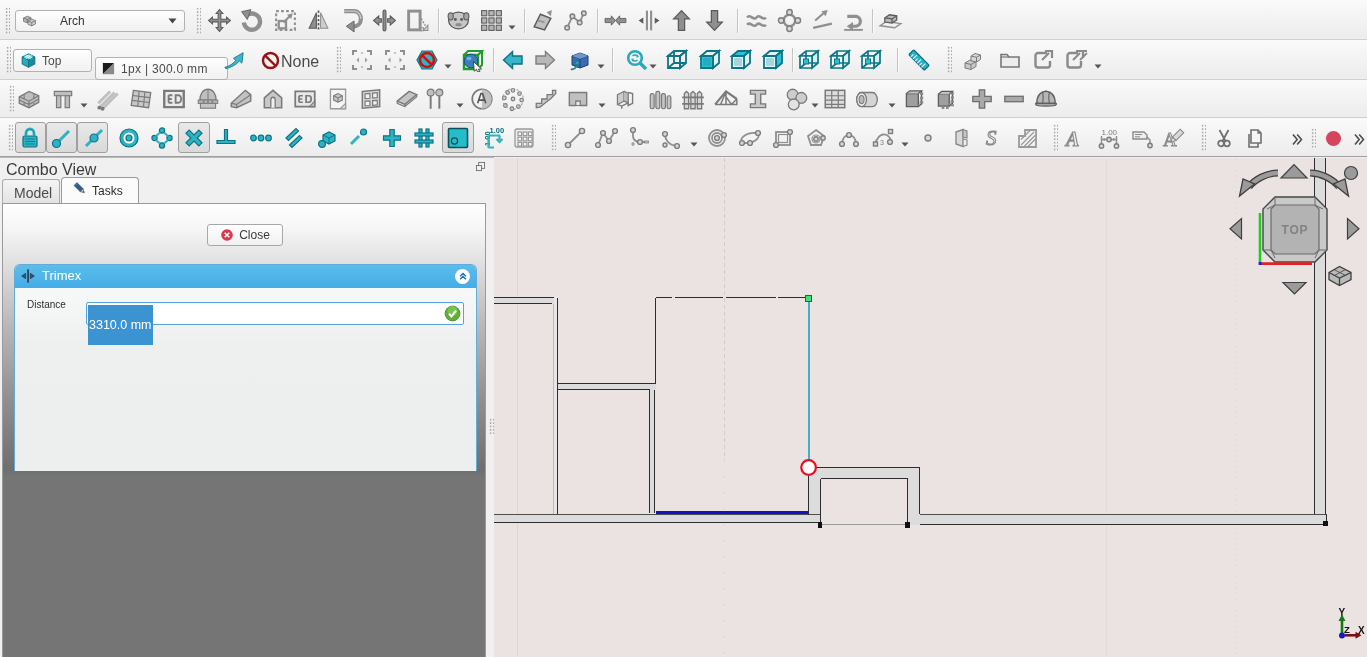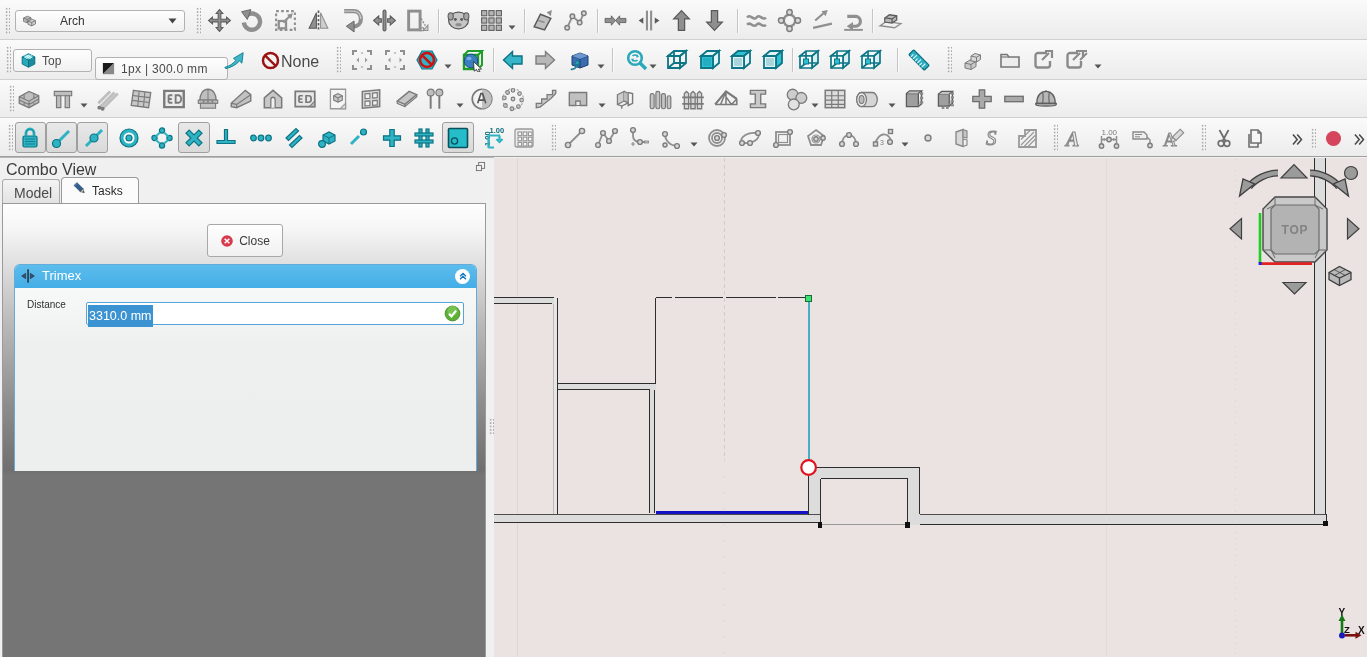--- a/index.html
+++ b/index.html
@@ -1109,41 +1109,41 @@
     <use href="#floaticon"></use>
   </svg>
 <div class="abs" style="left:2px;top:179px;width:58px;height:24px;background:linear-gradient(180deg,#f4f4f4,#e3e3e3);border:1px solid #ababab;border-bottom:none;border-radius:3px 3px 0 0;box-sizing:border-box"></div>
 <span class="abs" style="left:14px;top:185px;font-size:14px;color:#4a4a4a">Model</span>
 <div class="abs" style="left:61px;top:177px;width:78px;height:27px;background:#fbfbfb;border:1px solid #9a9a9a;border-bottom:none;border-radius:4px 4px 0 0;box-sizing:border-box"></div>
 <svg class="ic" style="left:72.0px;top:181.0px" width="16" height="16">
     <use href="#pencil2"></use>
   </svg>
 <span class="abs" style="left:92px;top:184px;font-size:12px;color:#2a2a2a">Tasks</span>
 <div class="abs" style="left:2px;top:203px;width:484px;height:454px;border:1px solid #9a9a9a;border-bottom:none;box-sizing:border-box;background:linear-gradient(180deg,#fefefe 0px,#f6f6f6 24px,#e2e2e2 56px,#b9b9b9 120px,#8d8d8d 200px,#6f6f6f 266px,#757575 272px,#757575 100%)"></div>
-<div class="btn" style="left:207px;top:224px;width:76px;height:33px;border-color:#a8a8a8;justify-content:center">
+<div class="btn" style="left:207px;top:224px;width:76px;height:22px;border-color:#a8a8a8;justify-content:center">
     <svg width="14" height="14">
       <use href="#closex"></use>
     </svg>
     <span style="margin-left:5px;color:#3a3a3a">Close</span>
   </div>
 <div class="abs" style="left:14px;top:264px;width:463px;height:207px;background:linear-gradient(180deg,#fafbfb 0px,#f4f6f6 45px,#eef0f0 80px,#edefef 100%);border:1px solid #62abdb;border-bottom:none;border-radius:6px 6px 0 0;box-sizing:border-box">
     <div style="height:23px;background:linear-gradient(180deg,#5cbdec,#44ade6);border-radius:5px 5px 0 0;position:relative">
       <svg style="position:absolute;left:5px;top:3px" width="16" height="16">
         <use href="#trimexdark"></use>
       </svg>
       <span style="position:absolute;left:27px;top:3px;font-size:13px;font-weight:normal;color:#fff">Trimex</span>
       <div style="position:absolute;right:6px;top:3.5px;width:15px;height:15px;background:#fff;border-radius:50%"></div>
       <svg style="position:absolute;right:6.5px;top:4px" width="14" height="14">
         <use href="#chevup2"></use>
       </svg>
     </div>
   </div>
 <span class="abs" style="left:27px;top:299px;font-size:10px;color:#2e2e2e">Distance</span>
 <div class="abs" style="left:85.5px;top:301.5px;width:378px;height:23.5px;background:#fff;border:1.5px solid #54a5d8;border-radius:2px;box-sizing:border-box">
-    <span style="position:absolute;left:1.5px;top:2px;background:#3b94d1;color:#fff;font-size:12.5px;padding:4px 1px">3310.0 mm</span>
+    <span style="position:absolute;left:1.5px;top:2px;background:#3b94d1;color:#fff;font-size:12.5px;padding:13px 1px">3310.0 mm</span>
   </div>
 <svg class="ic" style="left:444.0px;top:304.5px" width="17" height="17">
     <use href="#greencheck"></use>
   </svg>
 <div class="grip" style="left:489px;top:418px;height:16px"></div>
 <div class="abs" style="left:494px;top:158px;width:873px;height:499px;background:#eae3e1"></div>
 <svg class="abs" style="left:494px;top:158px" width="873" height="499" shape-rendering="crispEdges">
     <path d="M23.5 0 V499" stroke="#ded6d4" stroke-width="1"></path>
     <path d="M230.5 0 V302" stroke="#d6cdcb" stroke-width="1" stroke-dasharray="4 3"></path>
     <path d="M230.5 302 V499" stroke="#ddd5d3" stroke-width="1" stroke-dasharray="2 14"></path>

